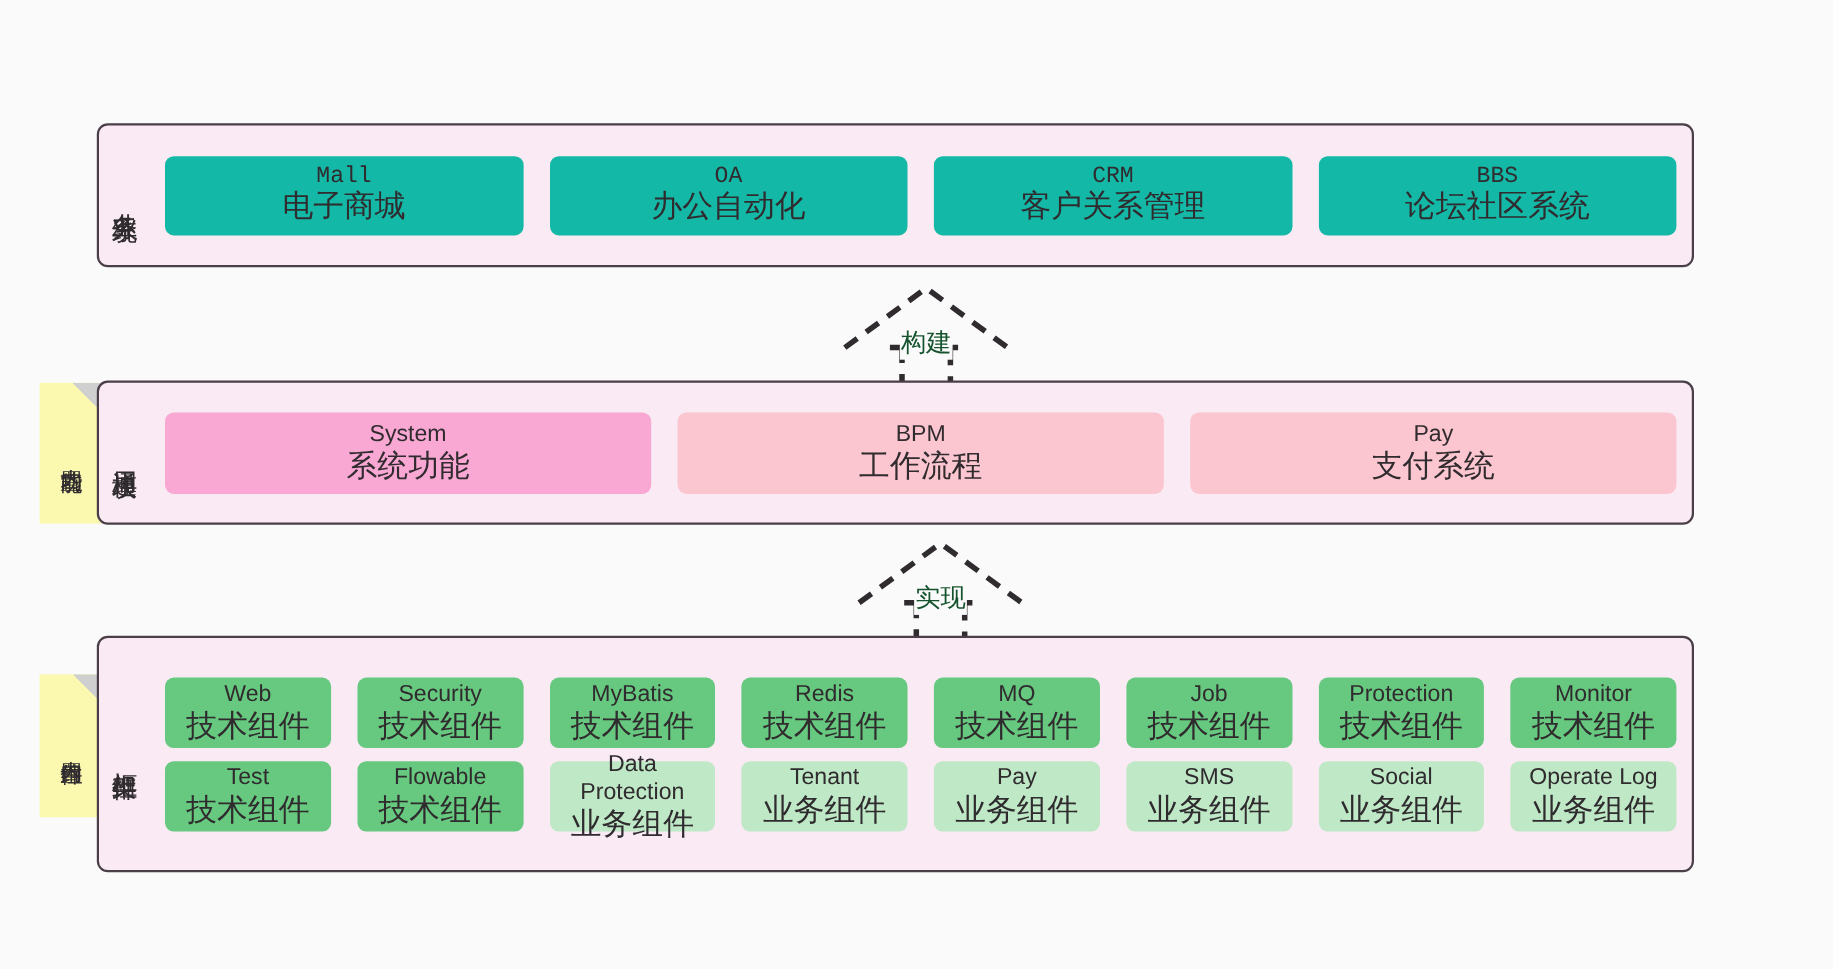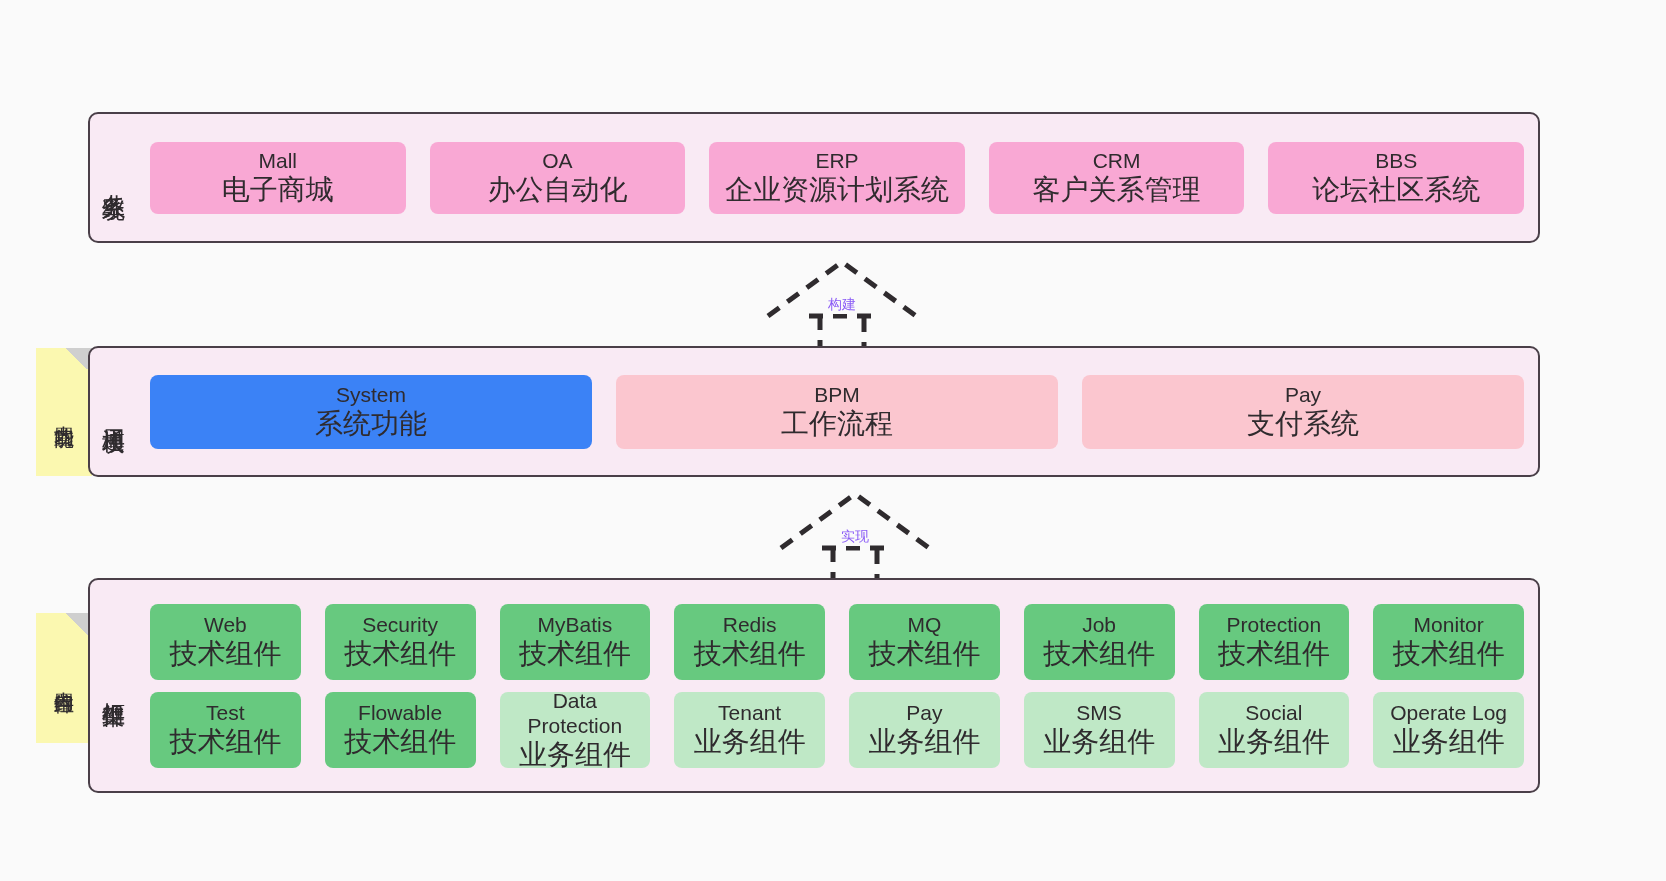--- a/index.html
+++ b/index.html
@@ -64,35 +64,35 @@
     justify-content: center;
     text-align: center;
     color: #2f2b2e;
     padding: 6px 4px;
     line-height: 1.2;
   }
   .cell .t1 { font-size: 21px; }
   .cell .t2 { font-size: 28px; }
 
   
-  .blue       { background: #f9a8d4; }
-  .red        { background: #3b82f6; }
+  .blue       { background: #14b8a6; font-family: Liberation Mono, monospace; }
+  .red        { background: #f9a8d4; }
   .pink       { background: #fbc6cf; }
   .green      { background: #67c97f; }
   .lightgreen { background: #bfe8c6; }
 
   
   #layer-business  { left: 88px;  top: 112px; width: 1452px; height: 131px; }
   #layer-business  .row { height: 72px; }
 
   #layer-modules   { left: 88px;  top: 346px; width: 1452px; height: 131px; }
   #layer-modules   .row { height: 74px; }
 
   #layer-framework { left: 88px;  top: 578px; width: 1452px; height: 215px; }
-  #layer-framework .row { height: 76px; }
+  #layer-framework .row { height: 64px; }
   #layer-framework .layer-body { gap: 12px; }
 
   
   .note {
     position: absolute;
     box-sizing: border-box;
     background: #fbf8b0;
     display: flex;
     align-items: center;
     justify-content: center;
@@ -122,22 +122,22 @@
     position: absolute;
     width: 160px;
     height: 96px;
   }
   .arrow svg { display: block; overflow: visible; }
   .arrow .arrow-label {
     position: absolute;
     left: 50%;
     transform: translateX(-50%);
     top: 40px;
-    font-size: 14px;
-    color: #8b5cf6;
+    font-size: 23px;
+    color: #14532d;
     background: #fafafa;
     padding: 0 1px;
     white-space: nowrap;
   }
   #arrow-build     { left: 762px; top: 256px; }
   #arrow-implement { left: 775px; top: 488px; }
 </style>
 </head>
 <body>
 
@@ -145,24 +145,20 @@
   <div class="layer-label">业务系统</div>
   <div class="layer-body">
     <div class="row">
       <div class="cell blue">
         <span class="t1">Mall</span>
         <span class="t2">电子商城</span>
       </div>
       <div class="cell blue">
         <span class="t1">OA</span>
         <span class="t2">办公自动化</span>
-      </div>
-      <div class="cell blue">
-        <span class="t1">ERP</span>
-        <span class="t2">企业资源计划系统</span>
       </div>
       <div class="cell blue">
         <span class="t1">CRM</span>
         <span class="t2">客户关系管理</span>
       </div>
       <div class="cell blue">
         <span class="t1">BBS</span>
         <span class="t2">论坛社区系统</span>
       </div>
     </div>

